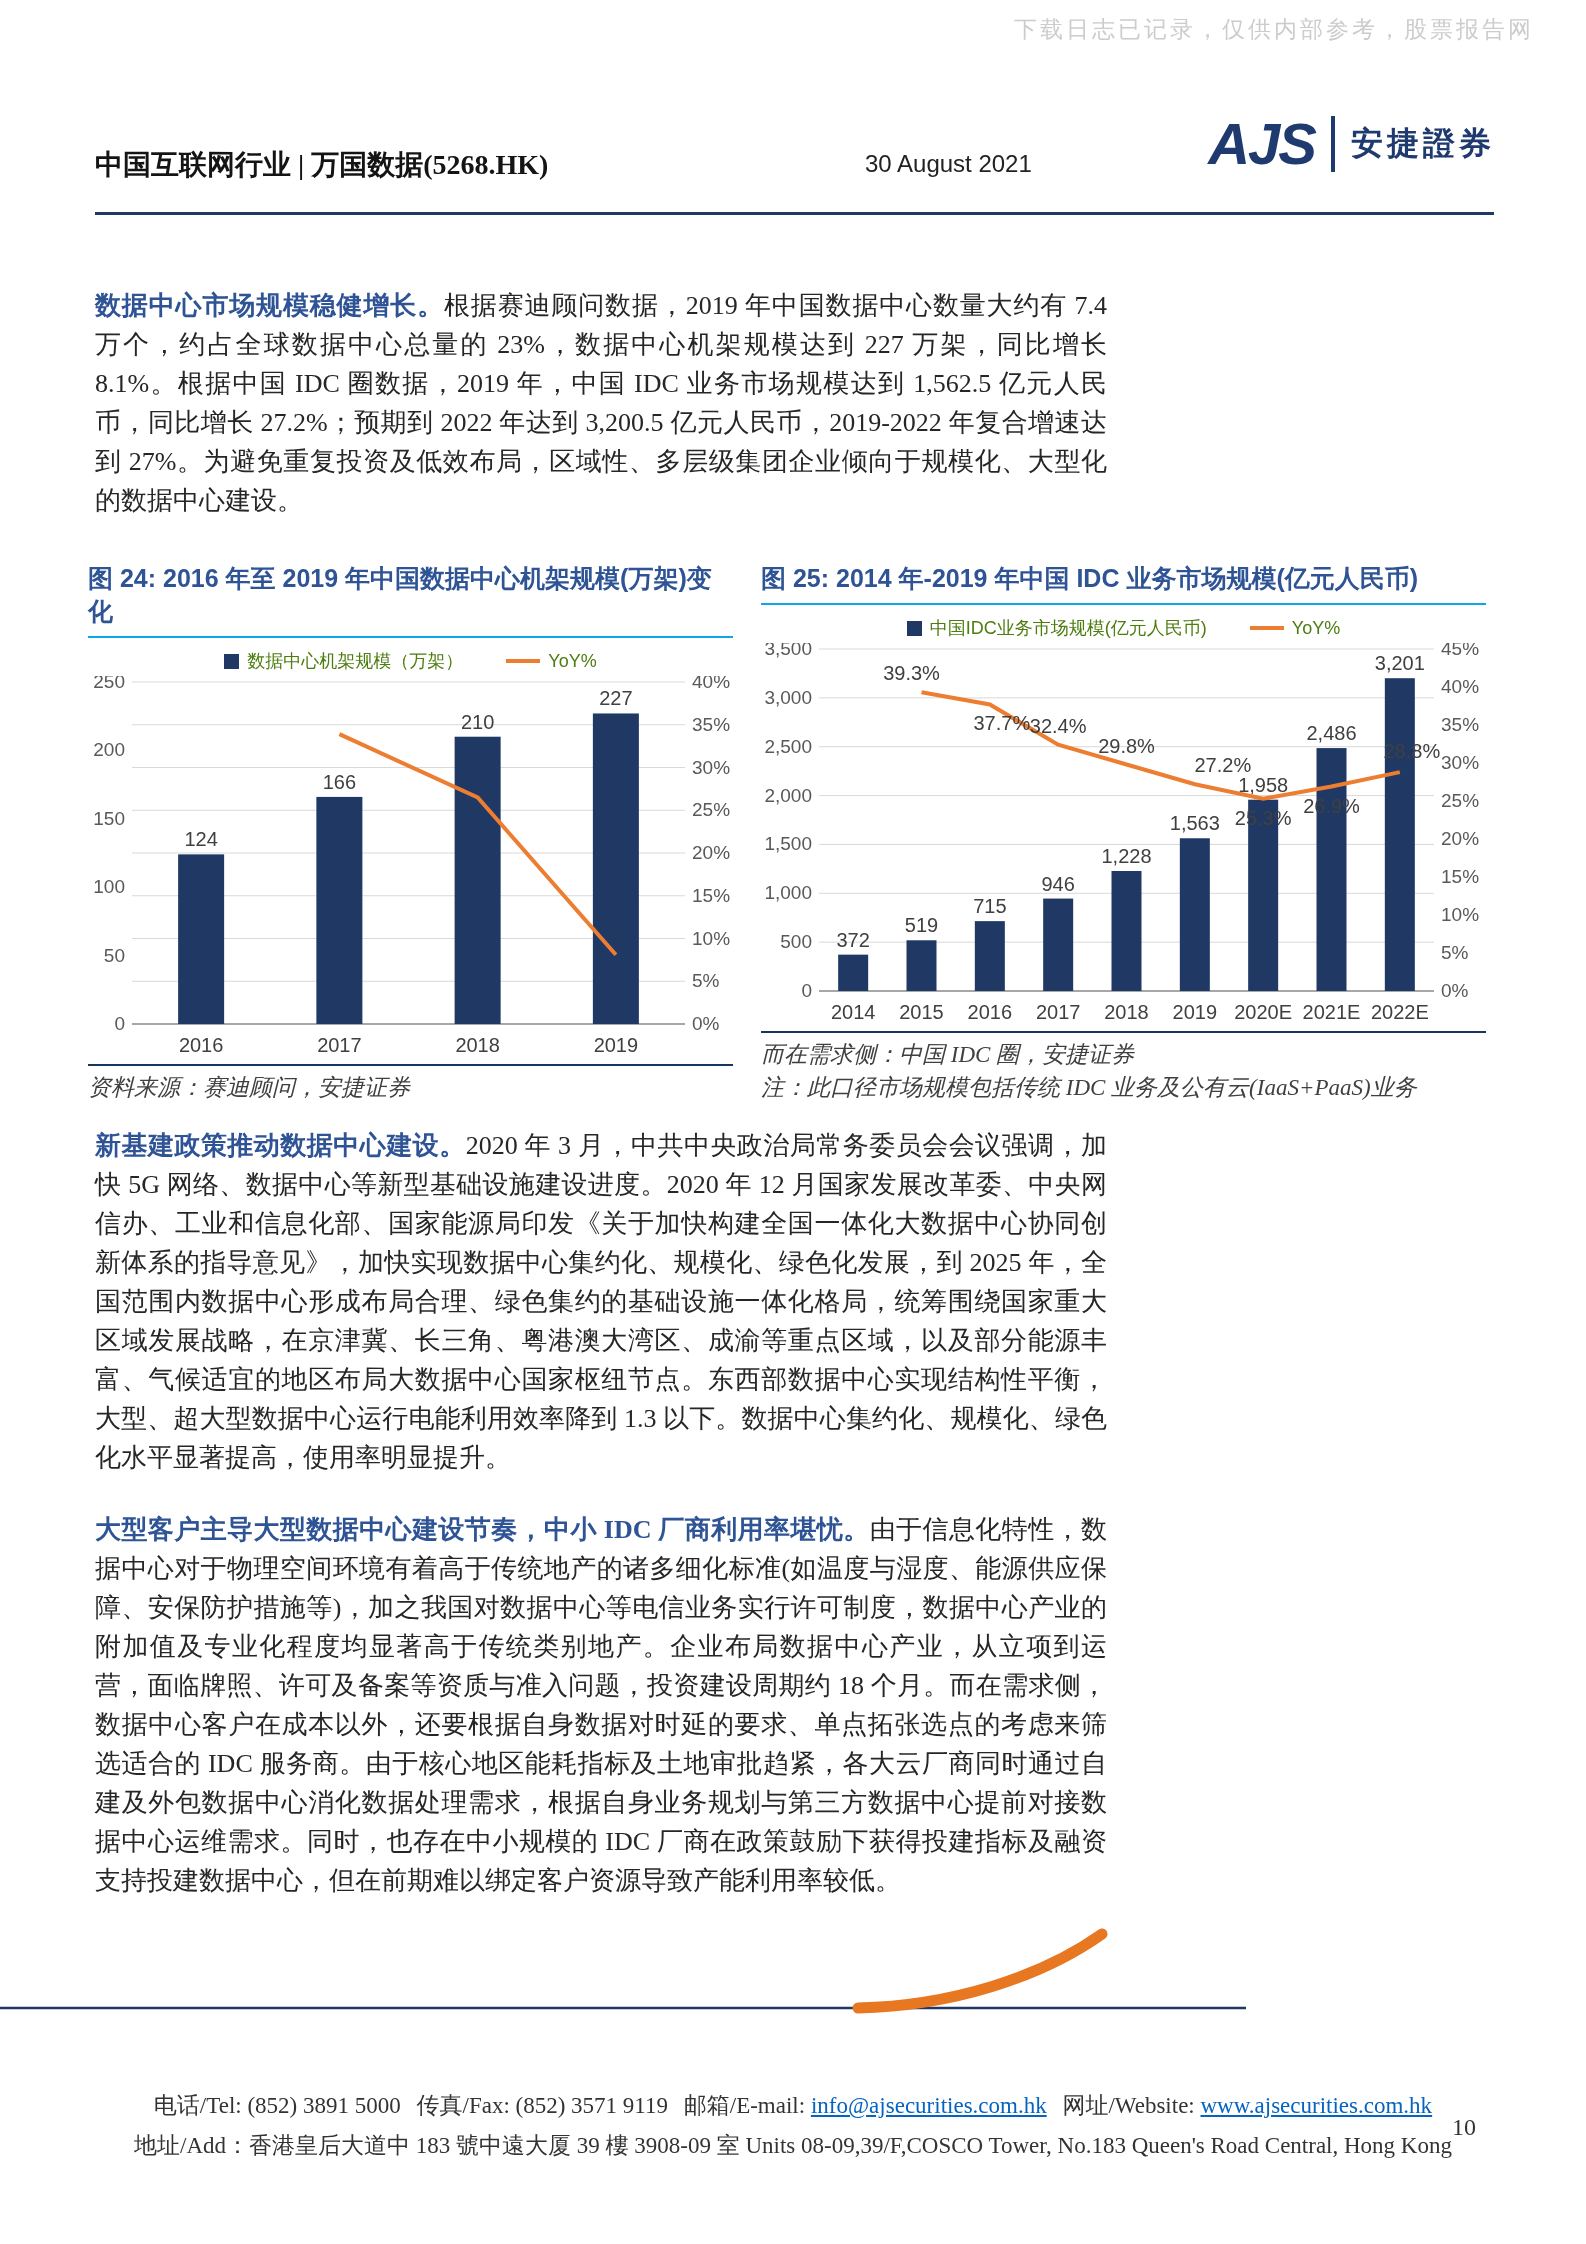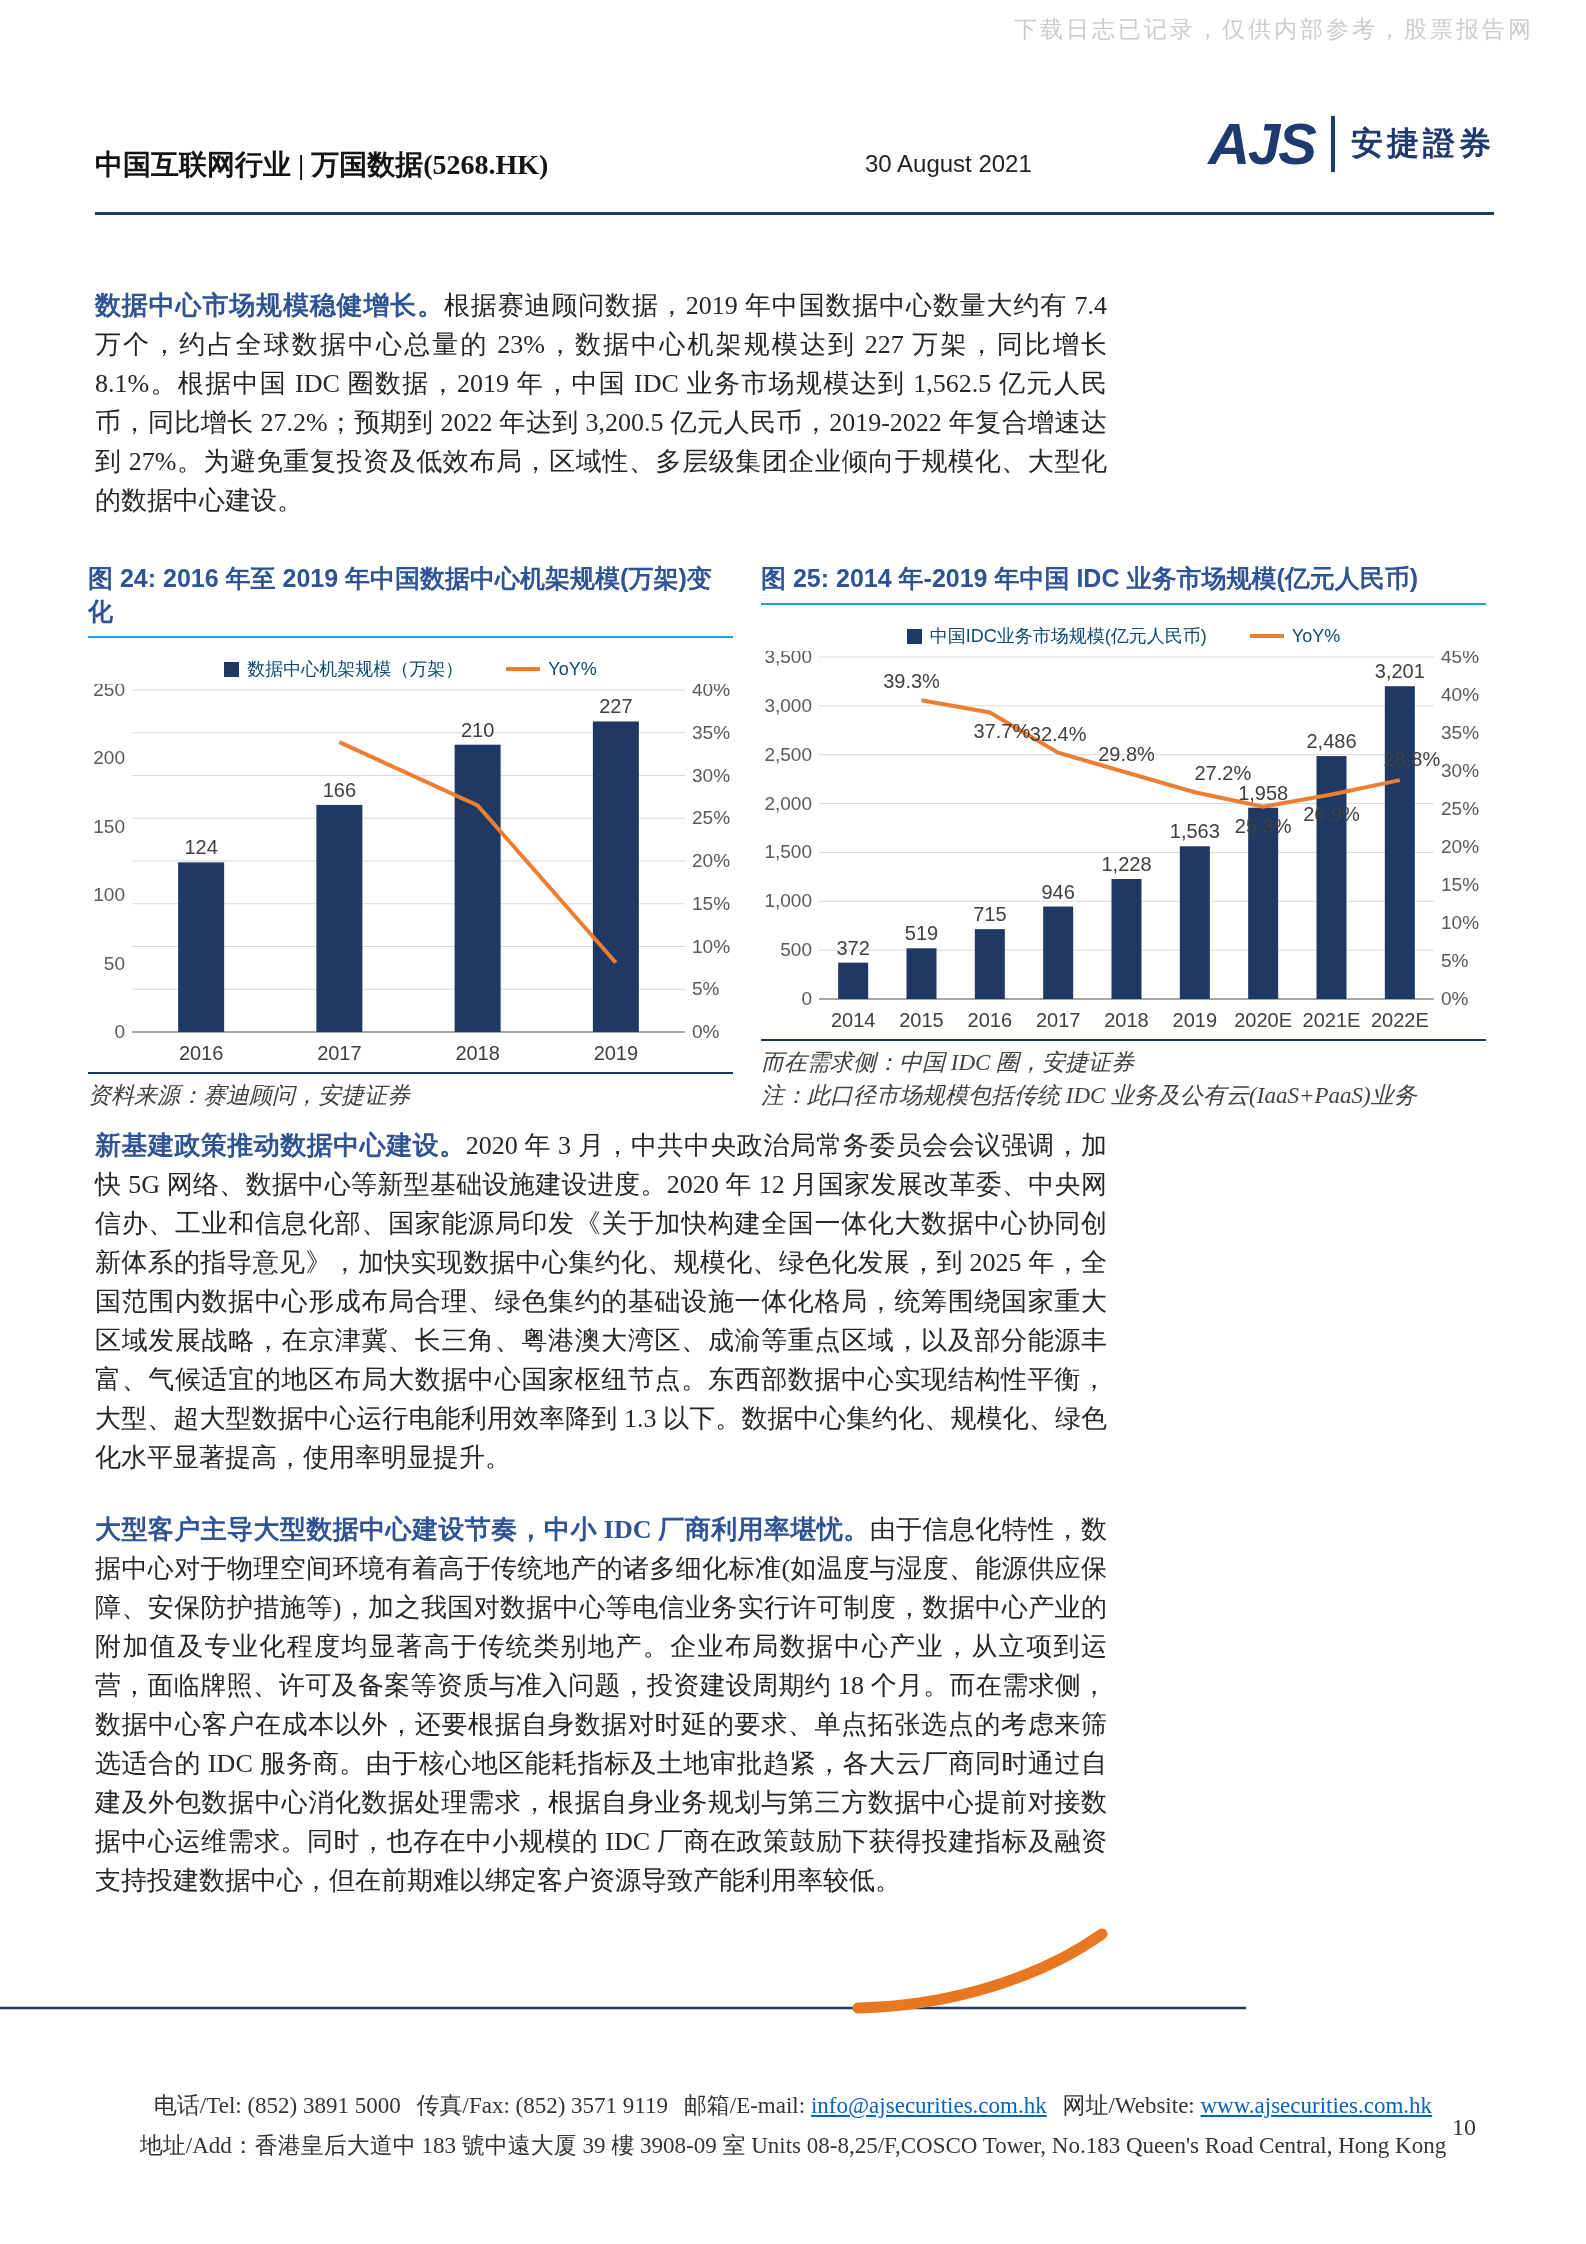--- a/index.html
+++ b/index.html
@@ -29,22 +29,22 @@
   }
   .para .lead { font-weight:bold; color:#2F5496; }
 
   .figures { position:absolute; left:88px; top:562px; display:flex; gap:28px; }
   .figure { display:flex; flex-direction:column; }
   .fig-caption {
     font-size:25px; font-weight:bold; color:#2E5496; padding-bottom:8px;
     border-bottom:2px solid #0ea5e9; font-family:"Liberation Sans", sans-serif;
   }
   .legend {
-    height:30px; margin-top:16px; display:flex; justify-content:center; align-items:center;
-    gap:43px; font-size:18px; color:#0c4a6e; font-family:"Liberation Sans", sans-serif;
+    height:30px; margin-top:8px; display:flex; justify-content:center; align-items:center;
+    gap:43px; font-size:18px; color:#4d7c0f; font-family:"Liberation Sans", sans-serif;
   }
   .legend-item { display:flex; align-items:center; gap:8px; }
   .swatch-bar { width:15px; height:15px; background:#1F3864; display:inline-block; }
   .swatch-line { width:34px; height:0; border-top:4px solid #ED7D31; display:inline-block; }
   .chart svg { display:block; font-family:"Liberation Sans", sans-serif; }
   .fig-source { border-top:2px solid #17365D; padding-top:6px; font-size:23px; font-style:italic; color:#404040; }
   .fig-note { font-size:23px; font-style:italic; color:#404040; padding-top:2px; }
 
   .deco { position:absolute; left:0; top:1920px; }
 
@@ -255,18 +255,18 @@
     <div>
       <span>电话/Tel:</span>
       <span class="seg">(852) 3891 5000</span>
       <span>传真/Fax:</span>
       <span class="seg">(852) 3571 9119</span>
       <span>邮箱/E-mail:</span>
       <a class="seg" href="#">info@ajsecurities.com.hk</a>
       <span>网址/Website:</span>
       <a href="#">www.ajsecurities.com.hk</a>
     </div>
-    <div>地址/Add：香港皇后大道中 183 號中遠大厦 39 樓 3908-09 室 Units 08-8,25/F,COSCO Tower, No.183 Queen's Road Central, Hong Kong</div>
+    <div>地址/Add：香港皇后大道中 183 號中遠大厦 39 樓 3908-09 室 Units 08-09,39/F,COSCO Tower, No.183 Queen's Road Central, Hong Kong</div>
   </div>
 
   <div class="page-num">10</div>
 
 </div>
 
 </body></html>

